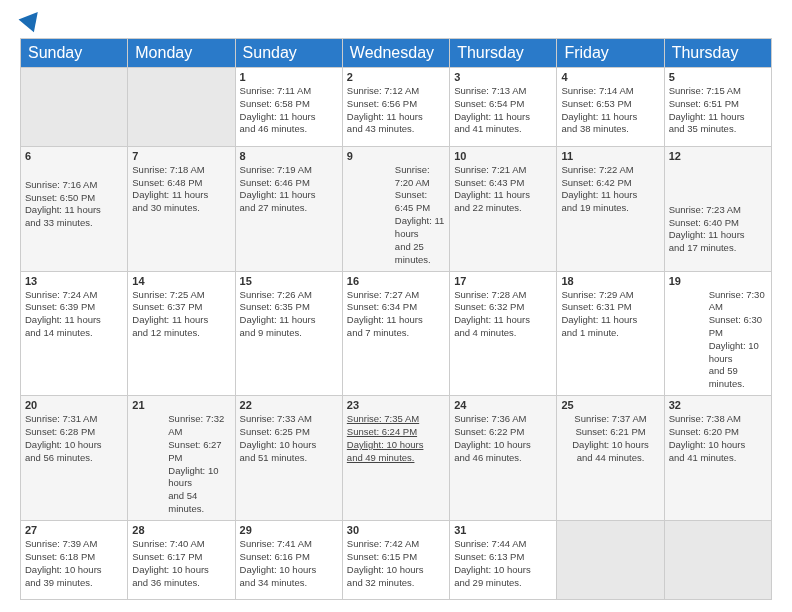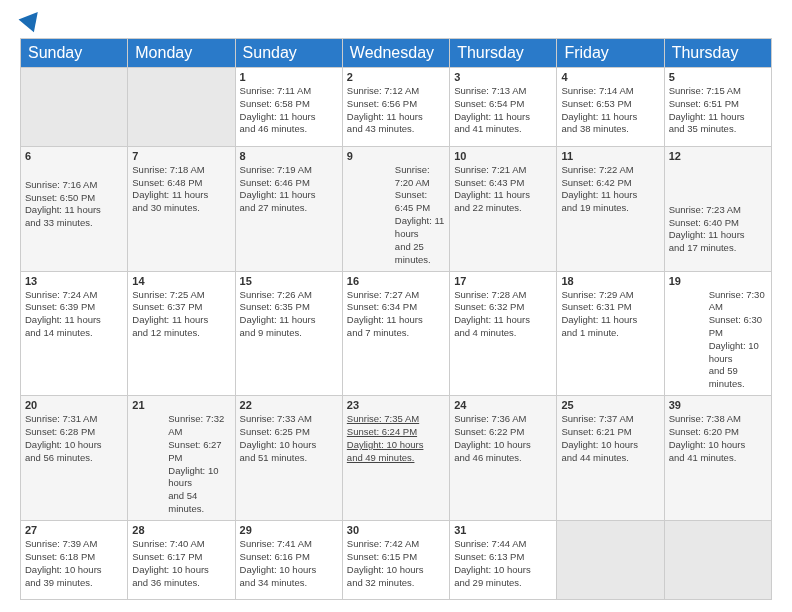--- a/index.html
+++ b/index.html
@@ -314,27 +314,27 @@
           </td>
           <td>
             <span class="day-number">24</span>
             <div class="day-info" style="white-space: pre-line;">Sunrise: 7:36 AM
 Sunset: 6:22 PM
 Daylight: 10 hours
 and 46 minutes.</div>
           </td>
           <td>
             <span class="day-number">25</span>
-            <div class="day-info" style="white-space: pre-line;">Sunrise: 7:37 AM
+            <div class="day-info" style="white-space: pre-line; text-align: center;">Sunrise: 7:37 AM
 Sunset: 6:21 PM
 Daylight: 10 hours
 and 44 minutes.</div>
           </td>
           <td>
-            <span class="day-number">39</span>
+            <span class="day-number">32</span>
             <div class="day-info" style="white-space: pre-line;">Sunrise: 7:38 AM
 Sunset: 6:20 PM
 Daylight: 10 hours
 and 41 minutes.</div>
           </td>
         </tr>
         <tr>
           <td>
             <span class="day-number">27</span>
             <div class="day-info" style="white-space: pre-line;">Sunrise: 7:39 AM

